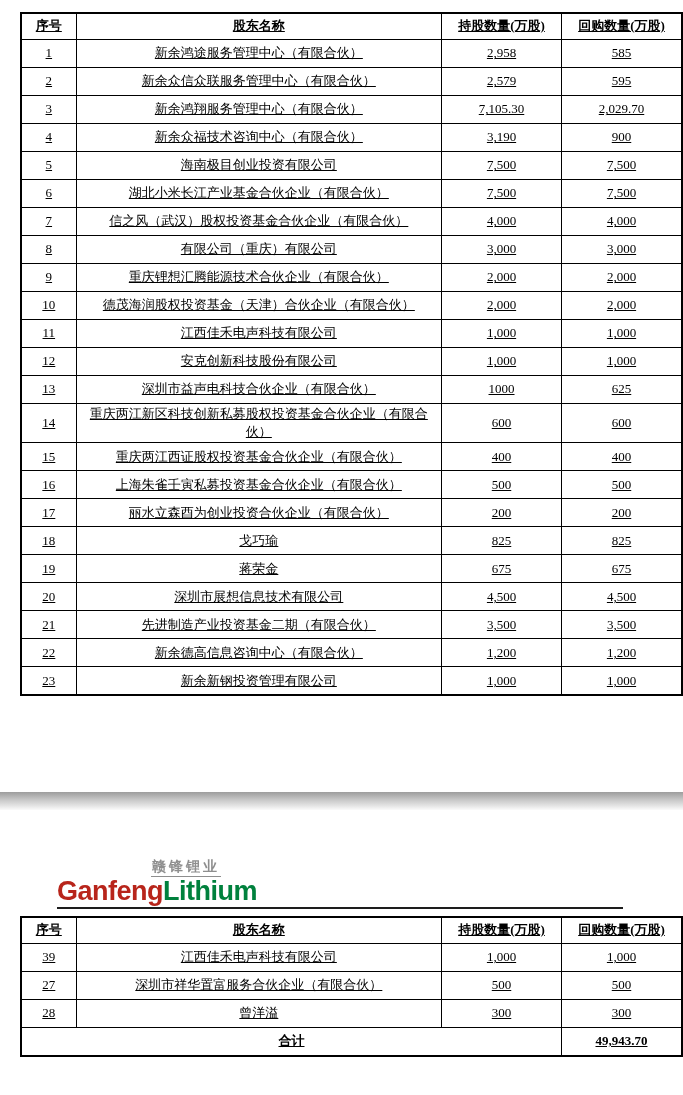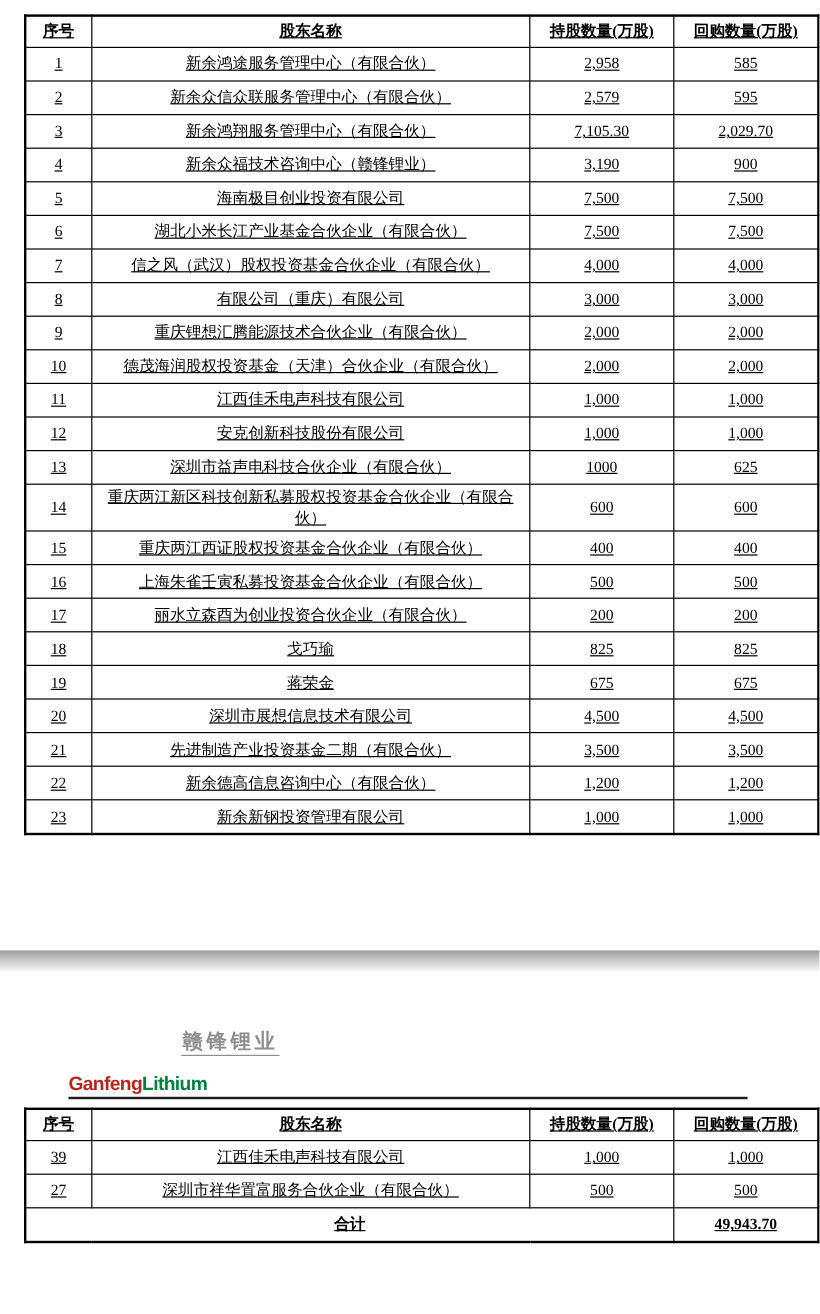--- a/index.html
+++ b/index.html
@@ -53,36 +53,36 @@
 
   .logo-block {
     margin: 49px 0 0 57px;
     width: 160px;
   }
   .logo-cn {
     margin-left: 94px;
     width: -moz-fit-content;
     width: fit-content;
     font-family: "Liberation Sans", "DejaVu Sans", sans-serif;
-    font-size: 17px;
+    font-size: 14px;
     font-weight: bold;
     letter-spacing: 3px;
     color: #8e8e8e;
     border-bottom: 1px solid #8e8e8e;
     padding: 0 1px 1px 1px;
     line-height: 1.1;
     white-space: nowrap;
   }
   .logo-en {
     font-family: "Liberation Sans", "DejaVu Sans", sans-serif;
-    font-size: 16px;
+    font-size: 27px;
     font-weight: bold;
     letter-spacing: -0.5px;
     line-height: 1.0;
-    margin-top: 16px;
+    margin-top: 1px;
     white-space: nowrap;
   }
   .header-rule {
     margin-left: 57px;
     margin-top: 2px;
     width: 566px;
     border-top: 2px solid #1d1d1d;
     height: 0;
   }
 </style>
@@ -112,21 +112,21 @@
         <td class="c3">595</td>
       </tr>
       <tr>
         <td class="c0">3</td>
         <td class="c1">新余鸿翔服务管理中心（有限合伙）</td>
         <td class="c2">7,105.30</td>
         <td class="c3">2,029.70</td>
       </tr>
       <tr>
         <td class="c0">4</td>
-        <td class="c1">新余众福技术咨询中心（赣锋锂业）</td>
+        <td class="c1">新余众福技术咨询中心（有限合伙）</td>
         <td class="c2">3,190</td>
         <td class="c3">900</td>
       </tr>
       <tr>
         <td class="c0">5</td>
         <td class="c1">海南极目创业投资有限公司</td>
         <td class="c2">7,500</td>
         <td class="c3">7,500</td>
       </tr>
       <tr>
@@ -265,17 +265,23 @@
         <td class="c2">1,000</td>
         <td class="c3">1,000</td>
       </tr>
       <tr>
         <td class="c0">27</td>
         <td class="c1">深圳市祥华置富服务合伙企业（有限合伙）</td>
         <td class="c2">500</td>
         <td class="c3">500</td>
       </tr>
       <tr>
+        <td class="c0">28</td>
+        <td class="c1">曾洋溢</td>
+        <td class="c2">300</td>
+        <td class="c3">300</td>
+      </tr>
+      <tr>
         <td colspan="3" class="total-label">合计</td>
         <td class="total-value c3">49,943.70</td>
       </tr>
     </tbody>
 </table>
 
 </body></html>

